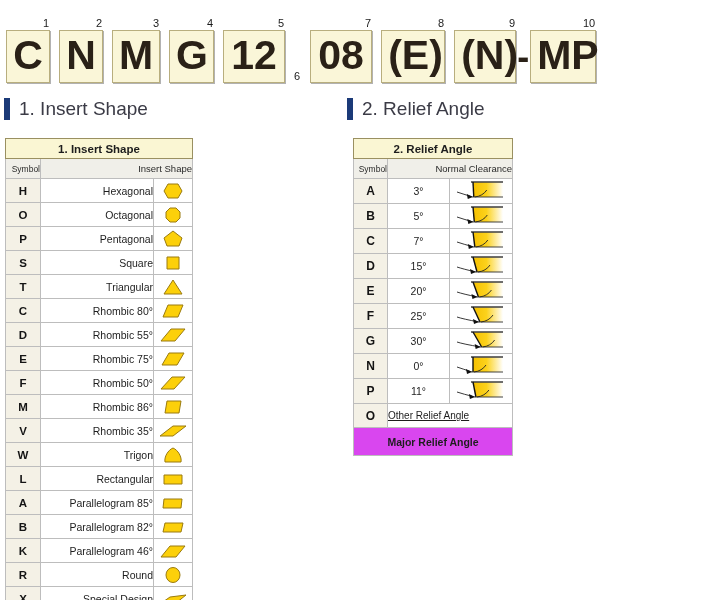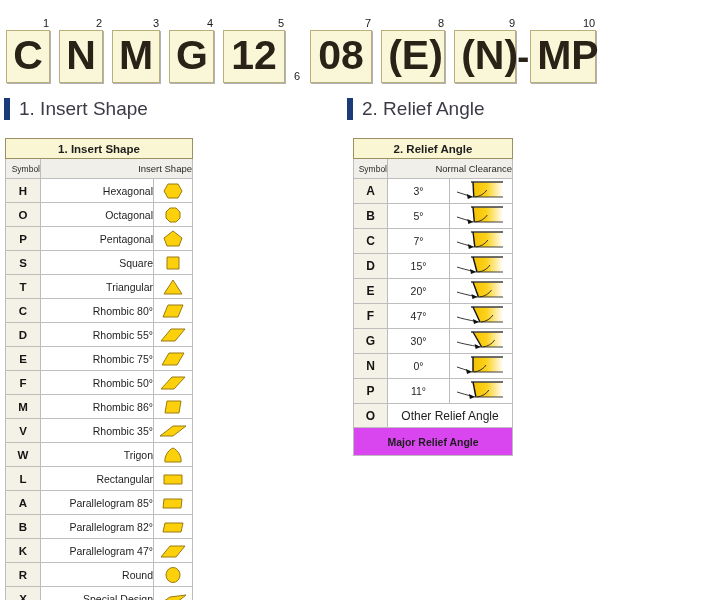--- a/index.html
+++ b/index.html
@@ -97,21 +97,21 @@
     height:23px;
   }
   .icon-cell{
     width:38px;text-align:center;vertical-align:middle;
     background:#ffffff;
   }
   #table-relief .name-cell{text-align:center;padding-left:0;}
   #table-relief .icon-cell{width:62px;}
   #table-relief .sym-cell{width:33px;font-size:12px;}
   .span-cell{
-    text-align:center;font-size:12px;color:#1d1d1d;height:23px;
+    text-align:left;font-size:10px;color:#1d1d1d;height:23px;text-decoration:underline;
   }
   .footer-cell{
     text-align:center;font-size:10.5px;color:#1d1d1d;height:27px;
     background:#d946ef;
     font-weight:bold;
   }
   svg{display:block;margin:0 auto;}
 </style>
 </head>
 <body>
@@ -307,21 +307,21 @@
         <td class="sym-cell">B</td>
         <td class="name-cell">Parallelogram 82°</td>
         <td class="icon-cell">
           <svg width="28" height="18" viewBox="0 0 28 18">
             <polygon points="6,5 24,5 22,14 4,14" fill="#fcd00a" stroke="#9a7b10" stroke-width="1"></polygon>
           </svg>
         </td>
       </tr>
       <tr>
         <td class="sym-cell">K</td>
-        <td class="name-cell">Parallelogram 47°</td>
+        <td class="name-cell">Parallelogram 46°</td>
         <td class="icon-cell">
           <svg width="28" height="18" viewBox="0 0 28 18">
             <polygon points="11,4 26,4 17,15 2,15" fill="#fcd00a" stroke="#9a7b10" stroke-width="1"></polygon>
           </svg>
         </td>
       </tr>
       <tr>
         <td class="sym-cell">R</td>
         <td class="name-cell">Round</td>
         <td class="icon-cell">
@@ -456,21 +456,21 @@
             <line x1="20" y1="3" x2="25.459553513993036" y2="18" stroke="#111111" stroke-width="1.4"></line>
             <line x1="24.459553513993036" y1="18" x2="50" y2="18" stroke="#2d2d2d" stroke-width="0.9"></line>
             <path d="M26.459553513993036 18 Q34.459553513993036 17 38.459553513993036 11" fill="none" stroke="#222" stroke-width="0.9"></path>
             <path d="M4 13 Q10 15 24.459553513993036 18" fill="none" stroke="#222" stroke-width="0.9"></path>
             <polygon points="24.459553513993036,18 18.459553513993036,15 19.459553513993036,20" fill="#111"></polygon>
           </svg>
         </td>
       </tr>
       <tr>
         <td class="sym-cell">F</td>
-        <td class="name-cell">47°</td>
+        <td class="name-cell">25°</td>
         <td class="icon-cell">
           <svg width="56" height="24" viewBox="0 0 56 24">
             <defs>
               <linearGradient id="gr5" x1="0" y1="0" x2="1" y2="0">
                 <stop offset="0%" stop-color="#f5c000"></stop>
                 <stop offset="45%" stop-color="#fcd21c"></stop>
                 <stop offset="100%" stop-color="#ffffff"></stop>
               </linearGradient>
             </defs>
             <polygon points="20,3 50,3 50,18 26.99461487232498,18" fill="url(#gr5)"></polygon>

